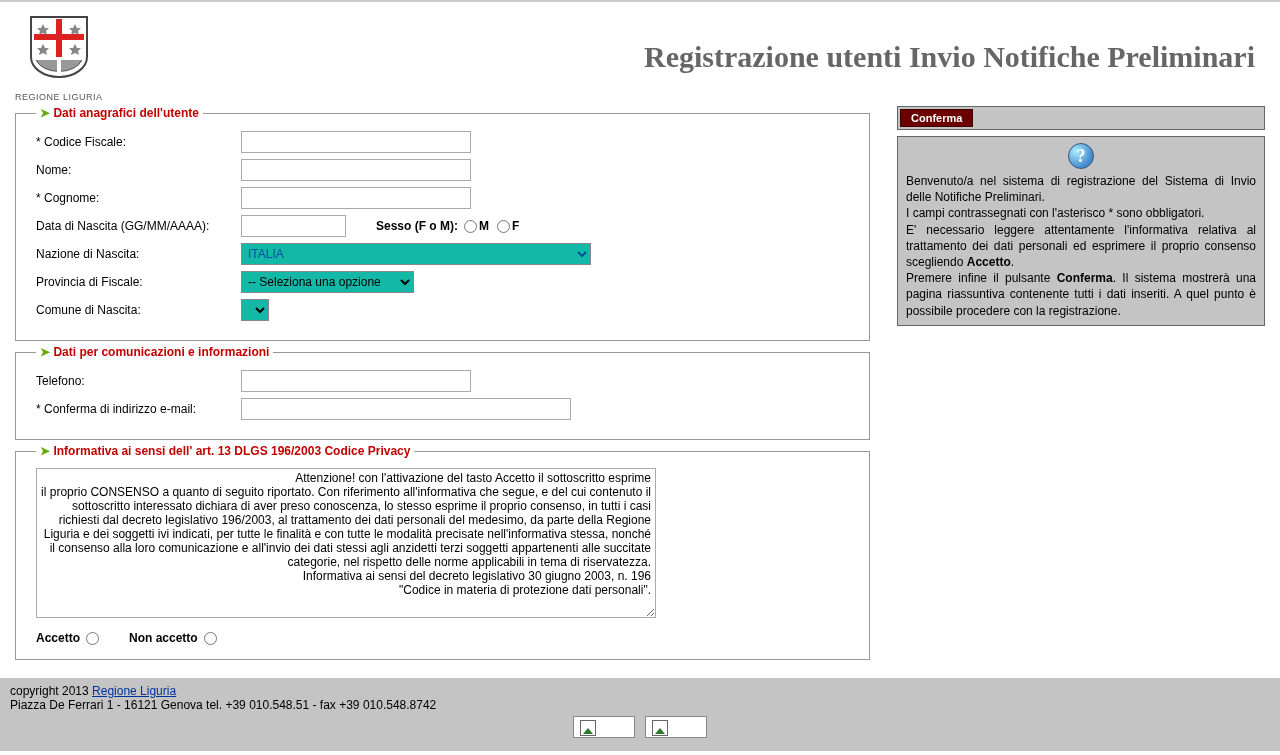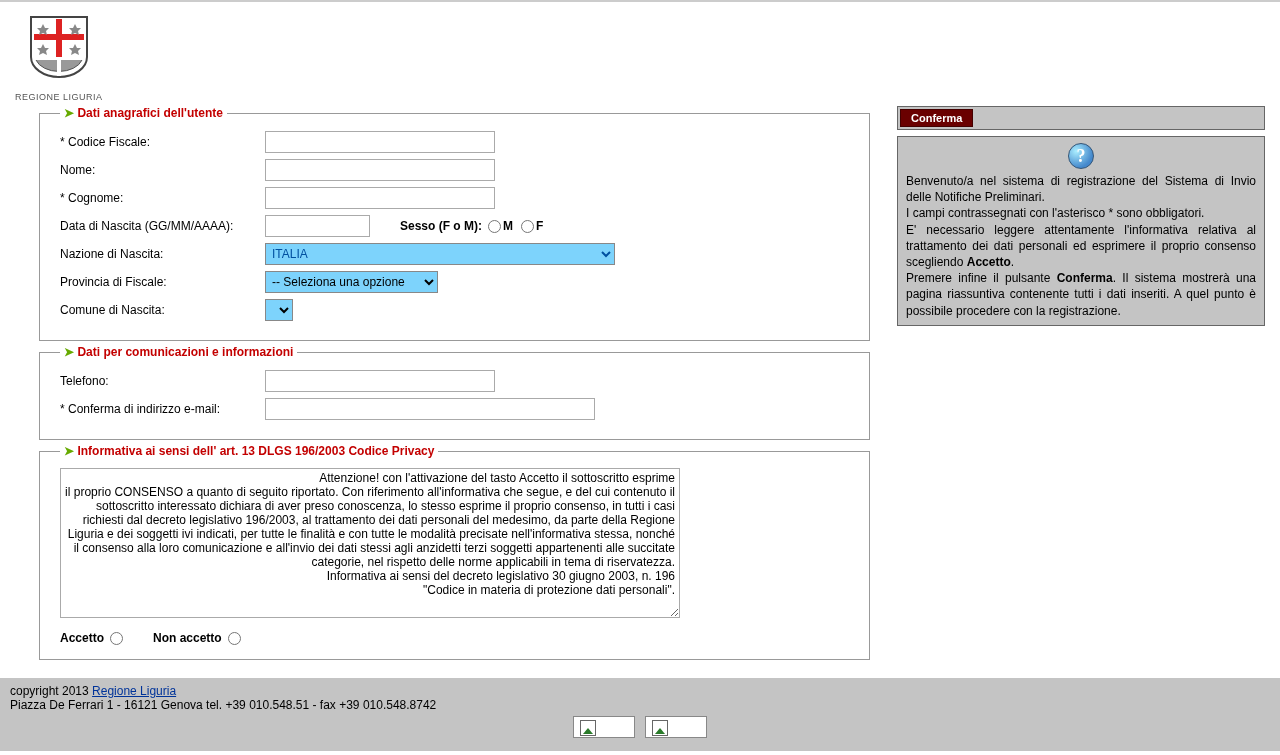--- a/index.html
+++ b/index.html
@@ -33,21 +33,20 @@
   display: flex;
   gap: 10px;
   align-items: flex-start;
 }
 .left-col { flex: 1; }
 .right-col { width: 385px; padding-left: 17px; }
 fieldset {
   border: 1px solid #999;
   margin-bottom: 4px;
   padding: 10px 20px 14px 20px;
-  margin-left: 24px;
 }
 legend {
   padding: 0 4px;
 }
 .legend-arrow { color:#6a0; font-weight:bold; }
 .legend-text { color:#c30000; font-weight:bold; font-size:12px;}
 .form-row {
   display: flex;
   align-items: center;
   margin-bottom: 4px;
@@ -62,21 +61,21 @@
   height: 22px;
   border: 1px solid #aaa;
   background: #fff;
   padding: 0 4px;
   font-size: 12px;
 }
 .w230 { width: 230px; }
 .w105 { width: 105px; }
 .w330 { width: 330px; }
 .w350 { width: 350px; }
-.sel { height: 22px; border:1px solid #888; background:#7dd3fc; font-size:12px; padding:0 2px;}
+.sel { height: 22px; border:1px solid #888; background:#14b8a6; font-size:12px; padding:0 2px;}
 .sel-italia { color:#0050a0; }
 .sex-label { font-weight:bold; margin-left:30px; margin-right:6px;}
 .privacy-textarea {
   width: 620px;
   height: 150px;
   font-family: Arial, sans-serif;
   font-size: 12px;
   padding: 2px 4px;
   border:1px solid #aaa;
   resize: vertical;
@@ -154,20 +153,21 @@
           <polygon points="17,12 19,16 23,16 20,19 21,23 17,21 13,23 14,19 11,16 15,16"></polygon>
           <polygon points="49,12 51,16 55,16 52,19 53,23 49,21 45,23 46,19 43,16 47,16"></polygon>
           <polygon points="17,32 19,36 23,36 20,39 21,43 17,41 13,43 14,39 11,36 15,36"></polygon>
           <polygon points="49,32 51,36 55,36 52,39 53,43 49,41 45,43 46,39 43,36 47,36"></polygon>
         </g>
         <path d="M10 48 a24 16 0 0 0 46 0" fill="#999" stroke="#555"></path>
         <rect x="31" y="48" width="4" height="16" fill="#fff"></rect>
       </svg>
       <div class="logo-text">REGIONE LIGURIA</div>
     </div>
+    <h1 class="title">Registrazione utenti Invio Notifiche Preliminari</h1>
   </div>
 
   <div class="layout">
     <div class="left-col">
 
       <fieldset>
         <legend><span class="legend-arrow">➤</span> <span class="legend-text">Dati anagrafici dell'utente</span></legend>
 
         <div class="form-row">
           <span class="form-label">* Codice Fiscale:</span>

